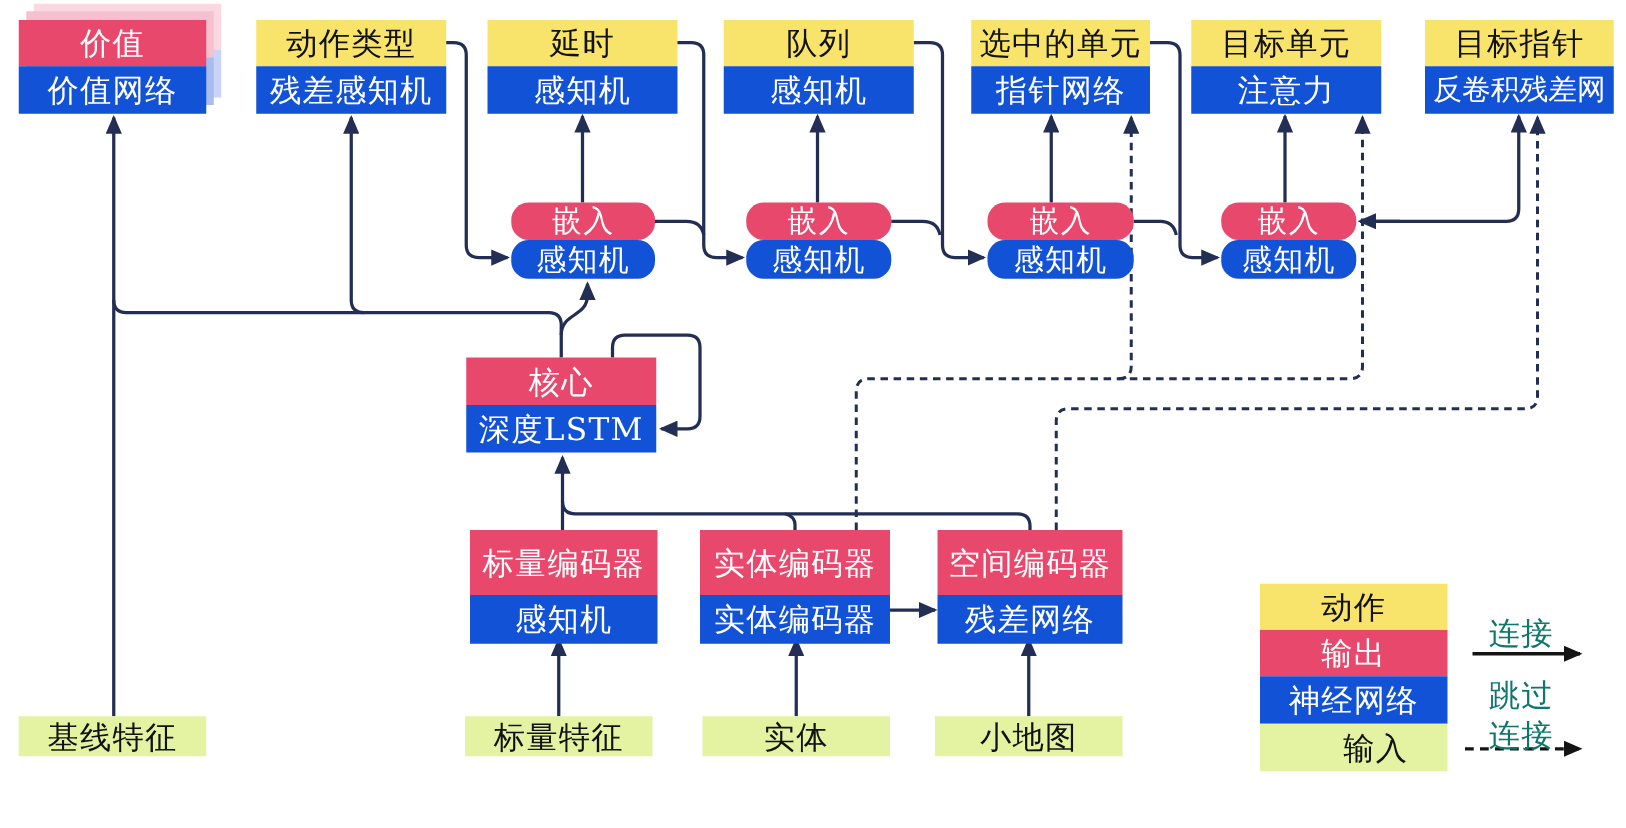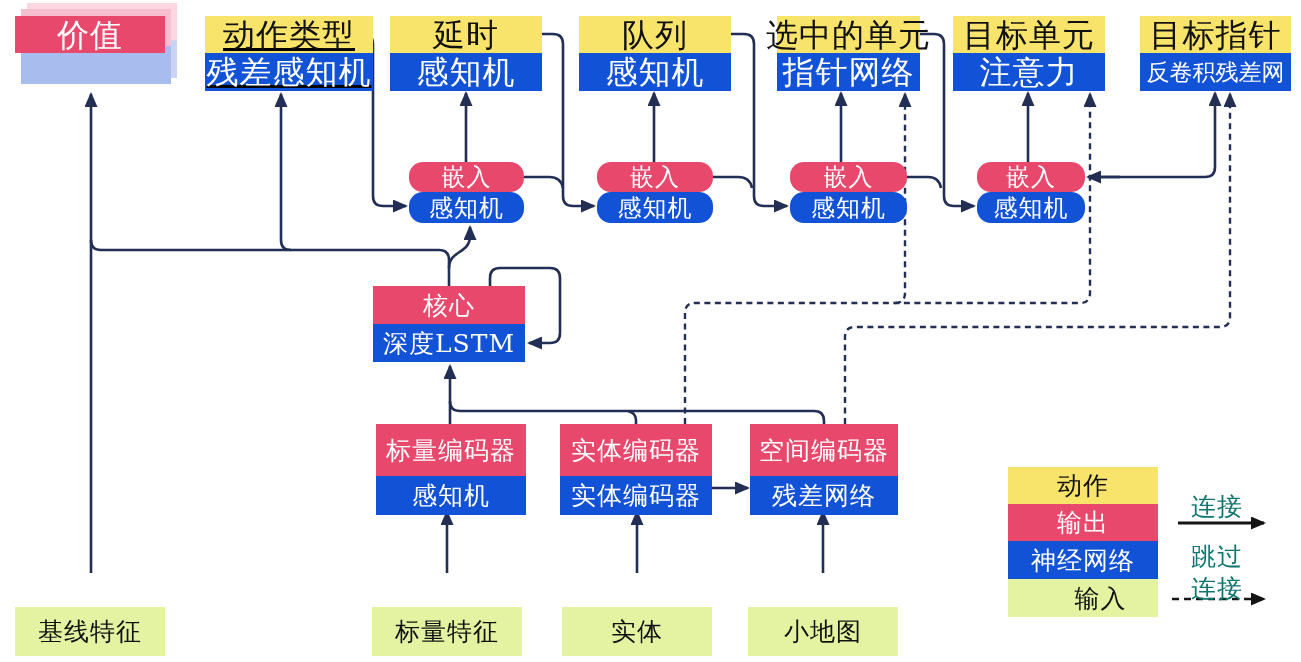--- a/index.html
+++ b/index.html
@@ -8,28 +8,28 @@
     font-family:"DejaVu Serif","Liberation Serif",serif;
   }
   #wires{position:absolute;left:0;top:0;width:1301px;height:662px;pointer-events:none;}
   .node{position:absolute;z-index:2;}
   .half{display:flex;align-items:center;justify-content:center;white-space:nowrap;letter-spacing:1px;line-height:1;}
   .c-yellow{background:#F9E46B;color:#111;}
   .c-red{background:#E9486D;color:#fff;}
   .c-blue{background:#1252D6;color:#fff;}
   .c-green{background:#E3F3A1;color:#111;}
   
-  .row-top .half{height:37px;font-size:32px;}
+  .row-top .half{height:37px;font-size:25px;}
   .row-top .half.body{height:38px;}
   .row-embed .half{height:30px;font-size:24px;border-radius:14px;}
   .row-embed .half.body{height:31px;}
   .row-core .half{height:38px;font-size:25px;}
   .row-enc .half{height:52px;font-size:25px;}
   .row-enc .half.body{height:39px;}
-  .green-box{height:49px;font-size:25px;margin-top:34px;}
+  .green-box{height:32px;font-size:25px;}
   .fs23{font-size:23px !important;letter-spacing:0 !important;}
   
   .ghost{position:absolute;width:150px;z-index:1;}
   .ghost .gh{height:37px;}
   .ghost .gb{height:38px;}
   .g2 .gh{background:#FAD7E1;}
   .g2 .gb{background:#C9D3F5;}
   .g1 .gh{background:#F6C0D0;}
   .g1 .gb{background:#A9BCEE;}
   
@@ -92,22 +92,23 @@
       <div class="gh"></div>
       <div class="gb"></div>
     </div>
   <div class="ghost g1" style="left:21px;top:9px;">
       <div class="gh"></div>
       <div class="gb"></div>
     </div>
 
   <div class="node row-top" style="left:15px;top:16px;width:150px;">
     <div class="half c-red">价值</div>
+    <div class="half body c-blue">价值网络</div>
   </div>
-  <div class="node row-top" style="left:205px;top:16px;width:168px;text-decoration:underline;">
+  <div class="node row-top" style="left:205px;top:16px;width:152px;">
     <div class="half c-yellow">动作类型</div>
     <div class="half body c-blue">残差感知机</div>
   </div>
   <div class="node row-top" style="left:390px;top:16px;width:152px;">
     <div class="half c-yellow">延时</div>
     <div class="half body c-blue">感知机</div>
   </div>
   <div class="node row-top" style="left:579px;top:16px;width:152px;">
     <div class="half c-yellow">队列</div>
     <div class="half body c-blue">感知机</div>

